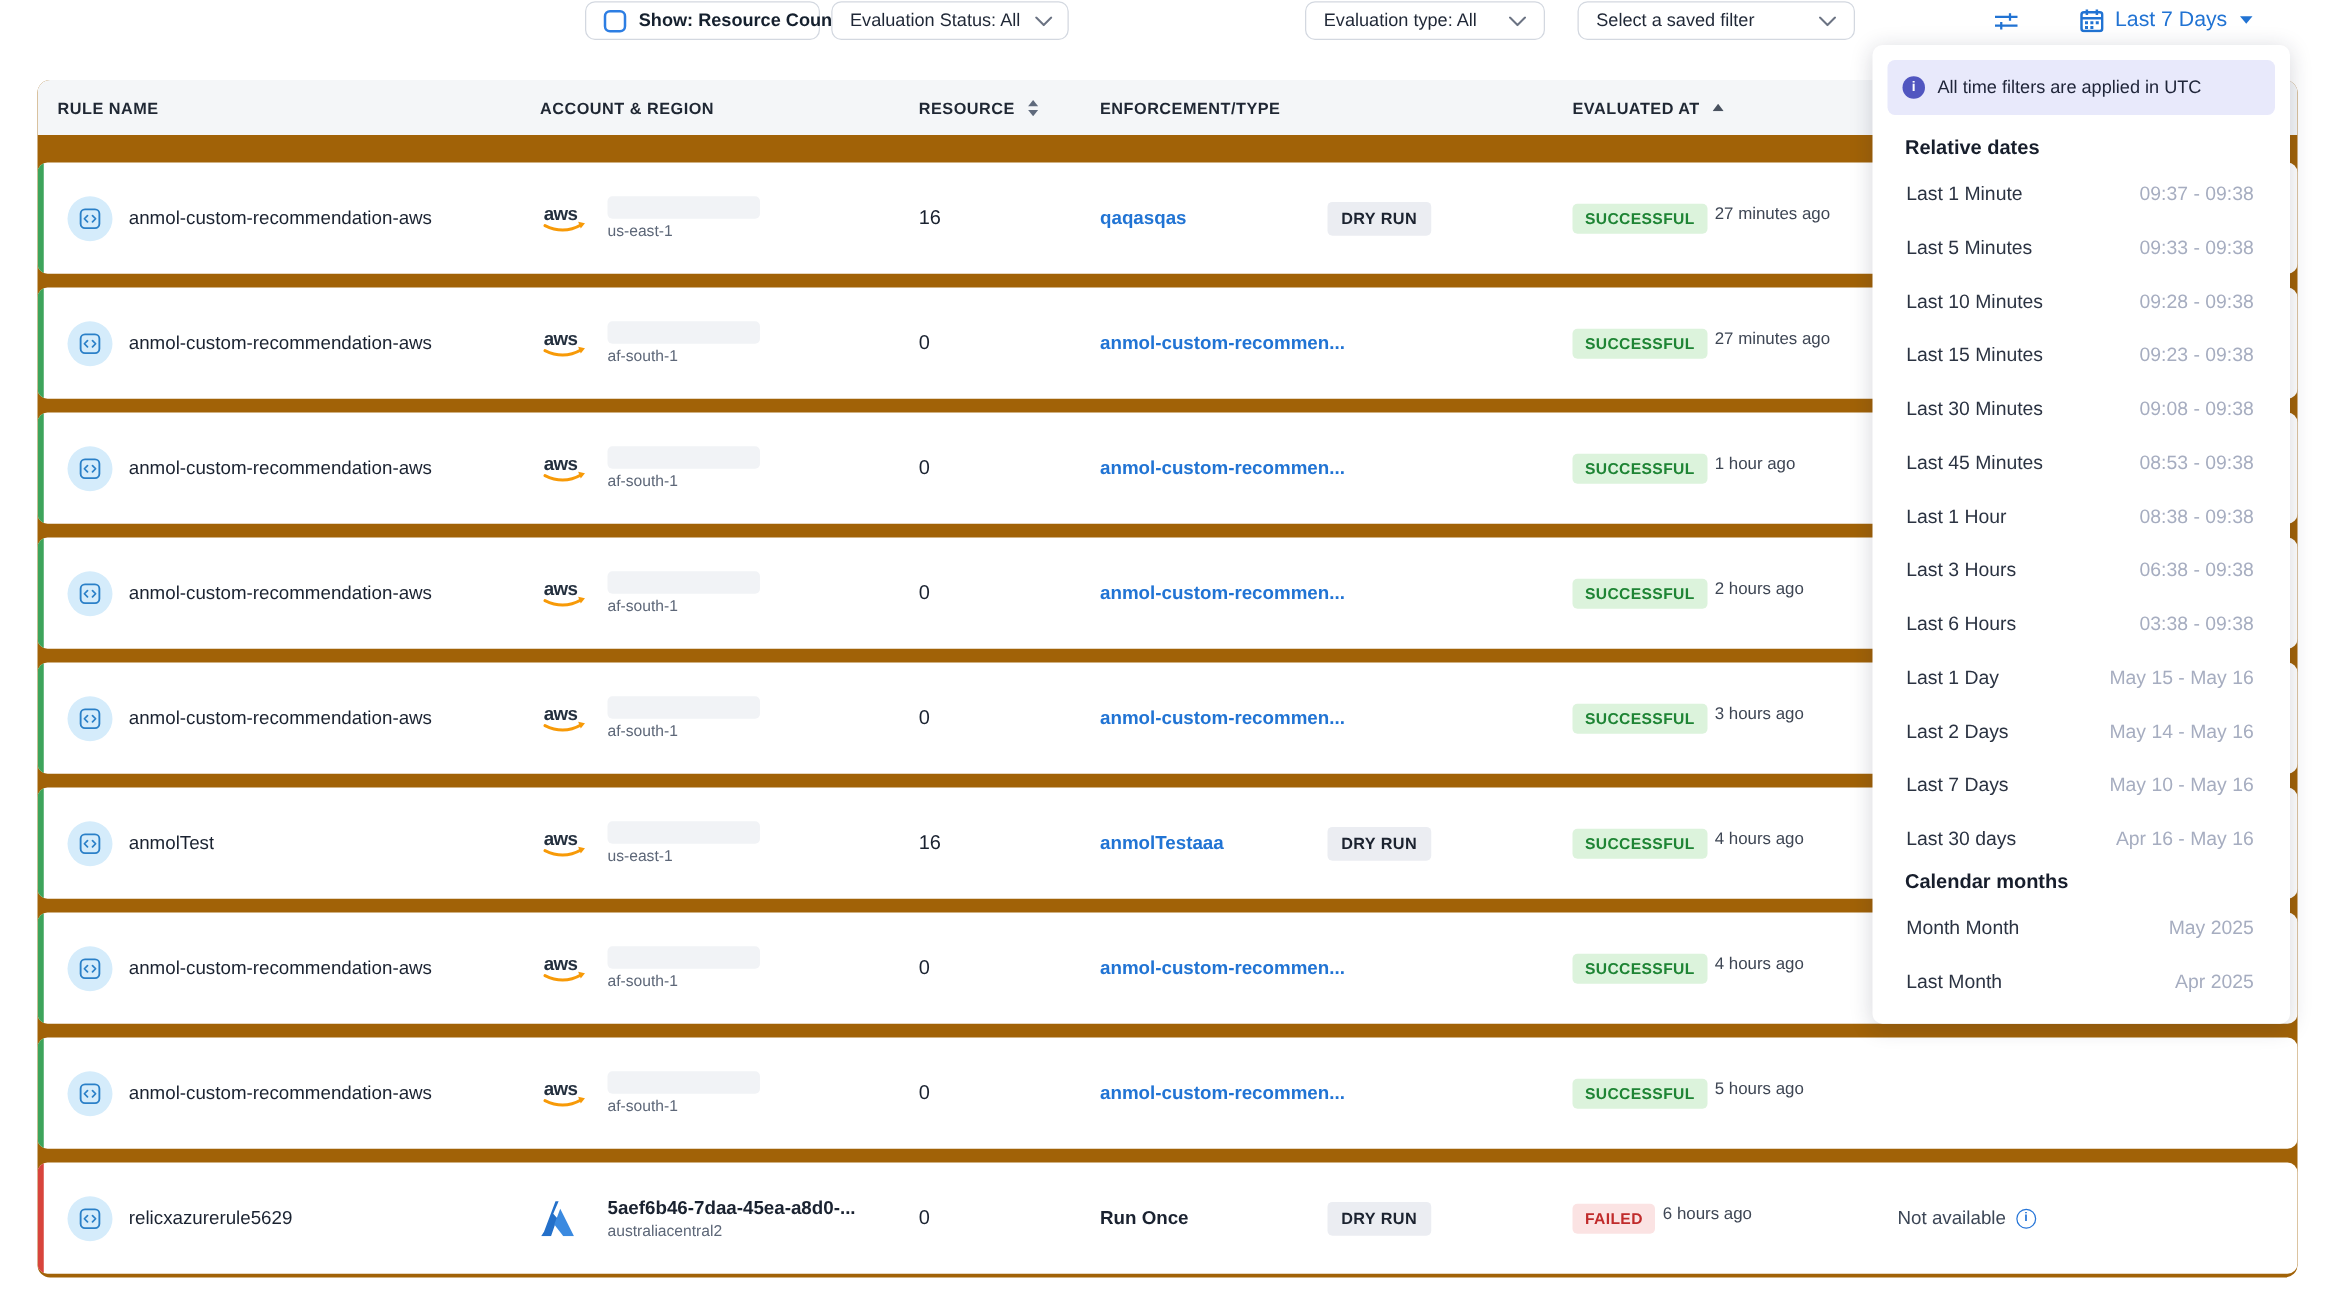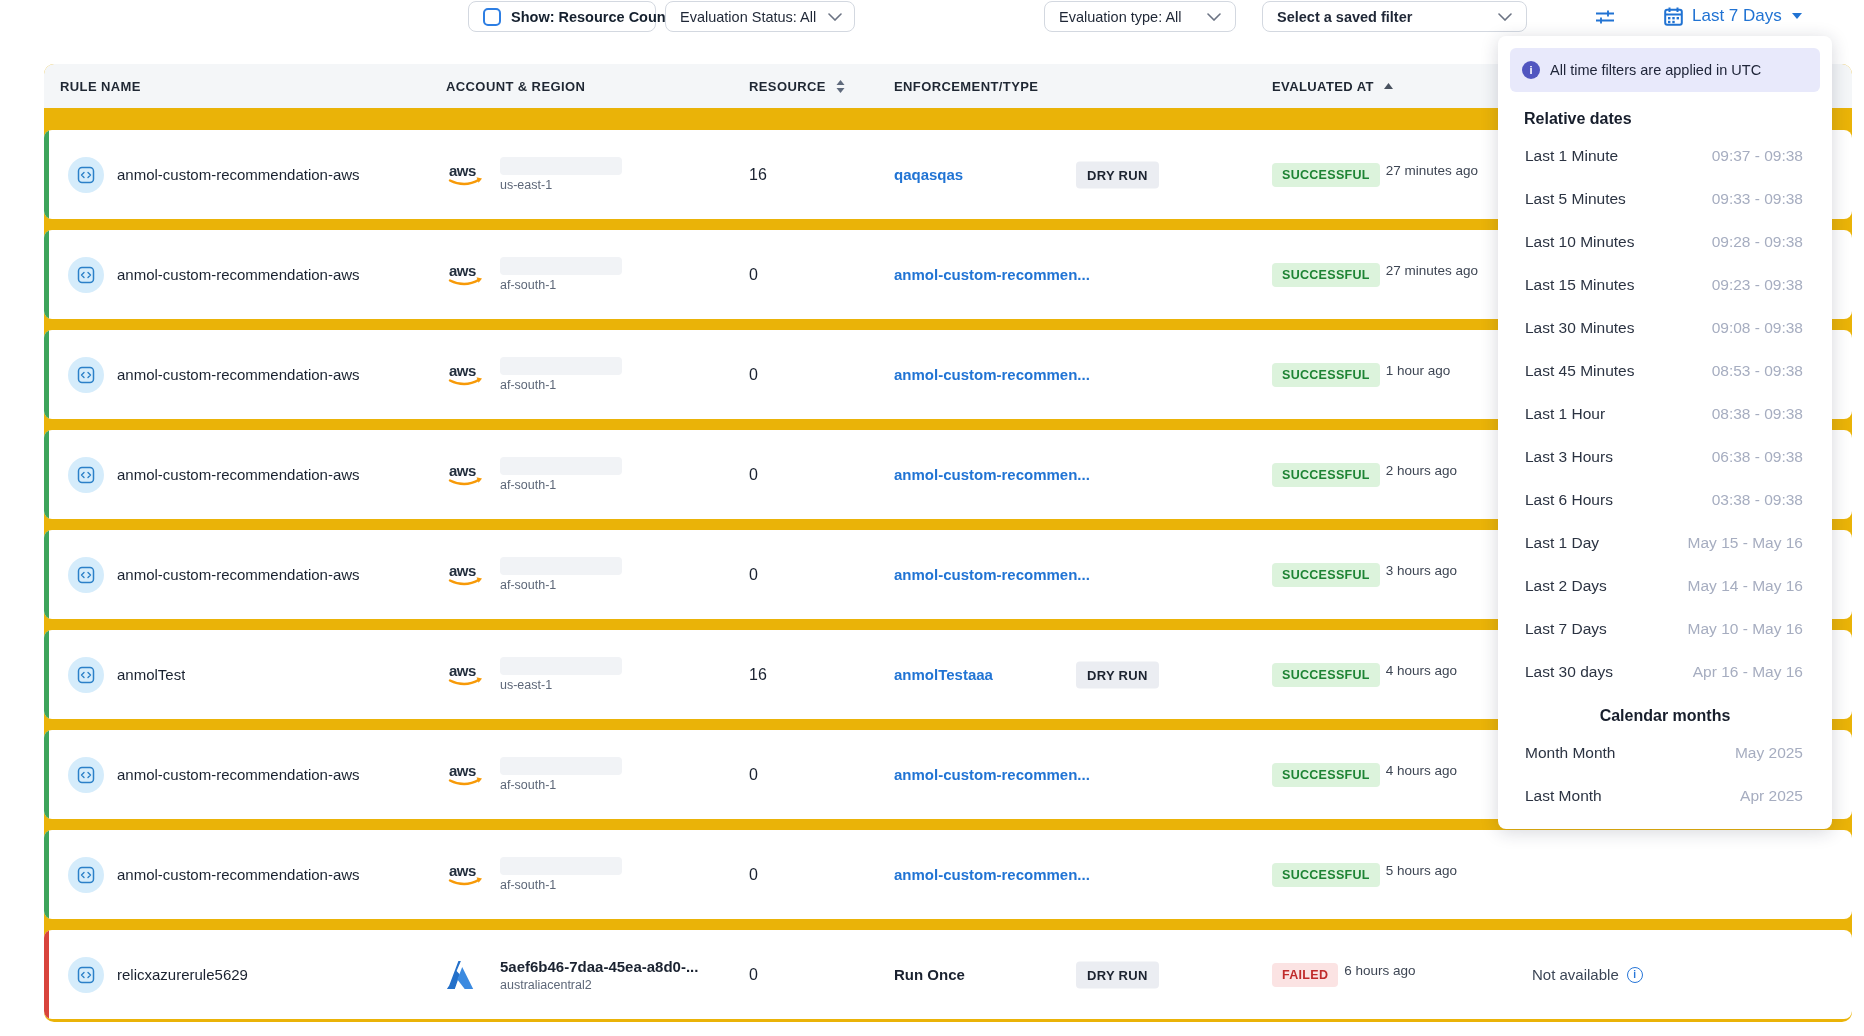--- a/index.html
+++ b/index.html
@@ -10,31 +10,31 @@
   
   .tb-btn { position:absolute; top:1px; height:31px; background:#fff;
     border:1px solid #d3d8e0; border-radius:8px; display:flex; align-items:center;
     font-family:inherit; font-size:14.5px; color:#1f2736; cursor:pointer; }
   .tb-btn .lbl { white-space:nowrap; }
   #btn-show { left:468px; width:188px; gap:10px; padding:0 14px; font-weight:700; color:#15202e; }
   .checkbox { width:18px; height:18px; border:2px solid #2d7ee3; border-radius:5px; background:#fff; flex:none; }
   .dd { justify-content:space-between; padding:0 14px; font-weight:500; }
   #btn-status { left:665px; width:190px; }
   #btn-type { left:1044px; width:192px; }
-  #btn-saved { left:1262px; width:265px;font-weight:bold; }
+  #btn-saved { left:1262px; width:222px; }
   .chev { flex:none; margin-left:12px; }
   #btn-sliders { position:absolute; left:1588px; top:3px; width:34px; height:28px;
     background:transparent; border:none; display:flex; align-items:center; justify-content:center; cursor:pointer; }
   #btn-date { position:absolute; left:1652px; top:0; height:32px; background:transparent; border:none;
     display:flex; align-items:center; gap:9px; padding:0 12px; cursor:pointer;
     font-family:inherit; font-size:17px; font-weight:500; color:#2173d3; }
 
   
-  .table-container { position:absolute; left:44px; top:64px; width:1808px; height:958px;
-    background:#eab308; border-radius:10px; overflow:hidden; }
+  .table-container { position:absolute; left:30px; top:64px; width:1808px; height:958px;
+    background:#a16207; border-radius:10px; overflow:hidden; }
   .grid-cols { display:grid; grid-template-columns:402px 303px 145px 372px 266px 1fr; align-items:center; }
   .thead { height:44px; background:#f4f6f8; font-size:13px; font-weight:700; color:#1f2733; letter-spacing:.4px; }
   .th { display:flex; align-items:center; gap:10px; white-space:nowrap; }
   .th-rule { padding-left:16px; }
   .th-sortable { cursor:pointer; }
   .tbody { padding-top:22px; }
   .row-card { position:relative; height:89px; margin-bottom:11px; background:#fff; border-radius:8px; overflow:hidden; cursor:pointer; }
   .severity { position:absolute; left:0; top:0; bottom:0; width:5px; }
   .sev-success .severity { background:#3da45b; }
   .sev-failed .severity { background:#d8443c; }
@@ -68,21 +68,21 @@
     font-size:10px; font-weight:700; display:flex; align-items:center; justify-content:center; font-style:normal; }
 
   
   .date-panel { position:absolute; left:1498px; top:36px; width:334px; background:#fff; border-radius:8px;
     box-shadow:0 3px 18px rgba(25,35,60,.18); padding:12px 12px 12px 12px; z-index:10; }
   .utc-banner { background:#e8e9fb; border-radius:6px; height:44px; display:flex; align-items:center;
     gap:10px; padding:0 12px; font-size:14.5px; color:#20263a; }
   .banner-info-icon { width:18px; height:18px; border-radius:50%; background:#5156c0; color:#fff;
     font-size:11px; font-weight:700; display:flex; align-items:center; justify-content:center; flex:none; font-style:normal; }
   .panel-heading { font-size:16px; font-weight:700; color:#171e2c; margin:18px 14px 6px 14px; }
-  .panel-heading.second { margin-top:14px;text-align:center; }
+  .panel-heading.second { margin-top:4px; }
   .date-option { height:43px; display:flex; align-items:center; justify-content:space-between;
     padding:0 17px 0 15px; cursor:pointer; border-radius:5px; }
   .opt-label { font-size:15.5px; font-weight:500; color:#2b3342; white-space:nowrap; }
   .opt-range { font-size:15.5px; color:#a6adc0; white-space:nowrap; }
 </style>
 </head>
 <body>
 
 <div class="screen">
 

